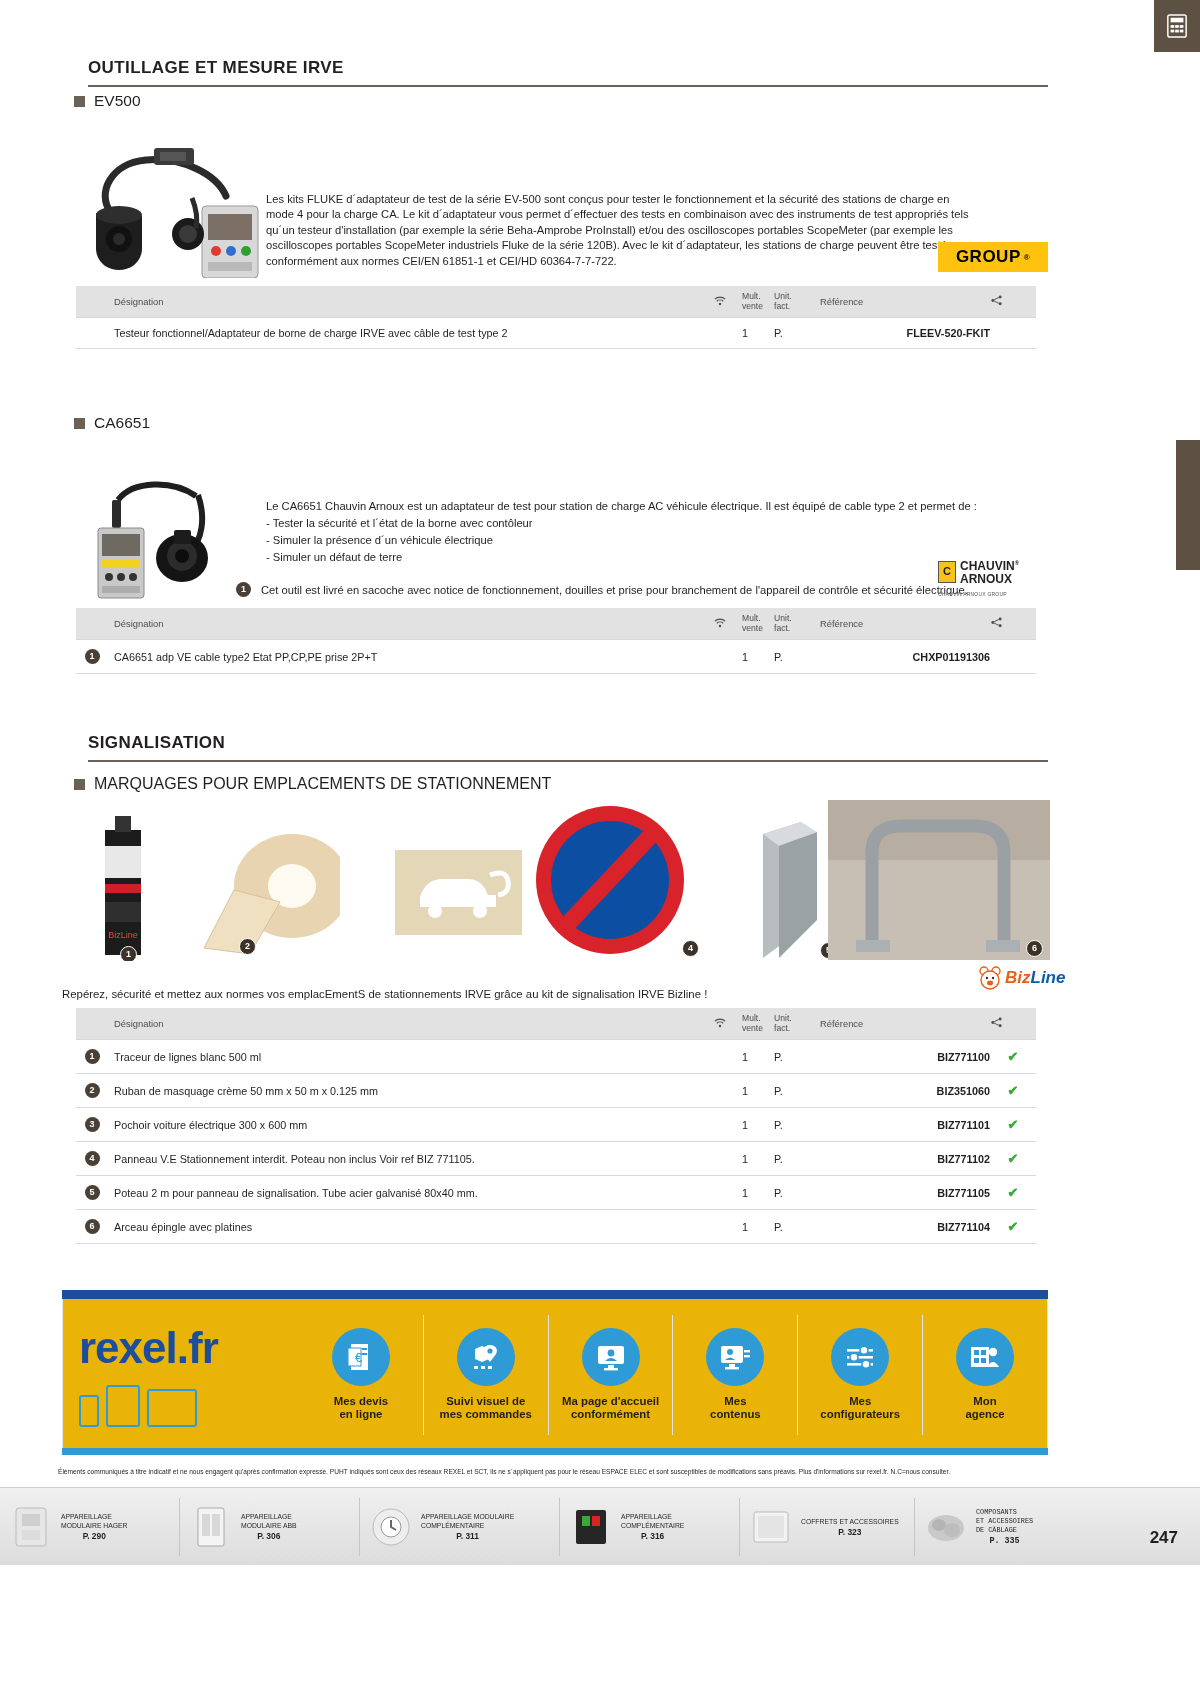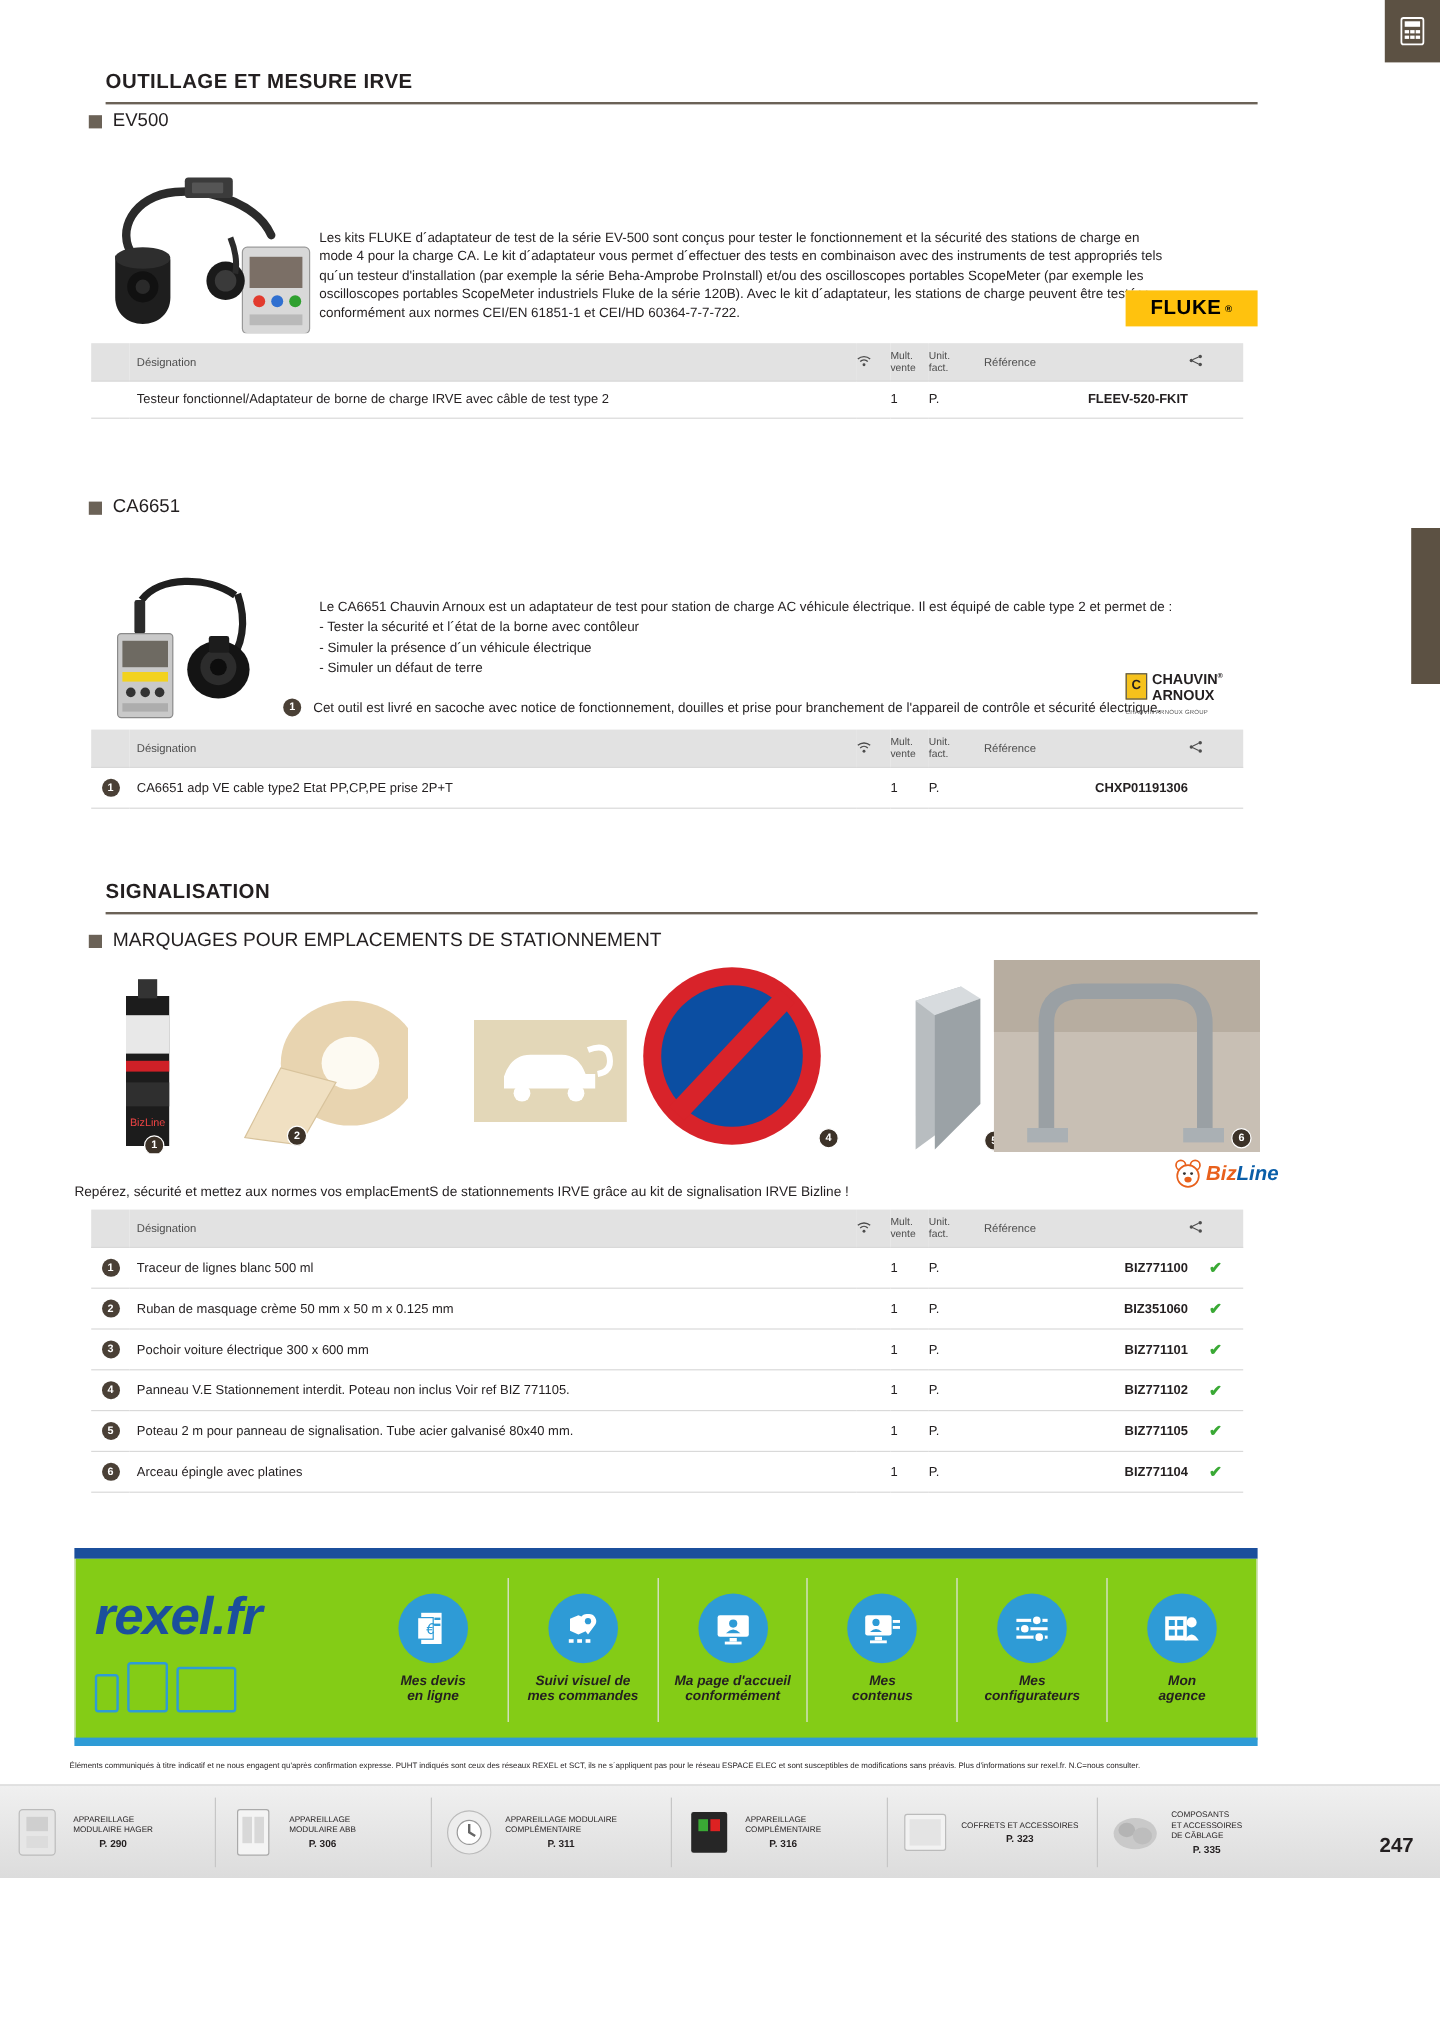--- a/index.html
+++ b/index.html
@@ -168,22 +168,21 @@
   }
   .rexel-bar-bot {
     position: absolute; left: 62px; top: 1448px;
     width: 986px; height: 7px; background: #2e9bd6;
   }
   .rexel-body {
     display: flex; align-items: center;
     height: 151px;
     border-left: 1px solid #e4e4e4;
     border-right: 1px solid #e4e4e4;
-    background: #84cc16;
-    font-style: italic;
+    background: #eab308;
   }
   .rexel-brand {
     width: 236px; padding-left: 16px;
   }
   .rexel-brand .word {
     font-size: 44px; font-weight: bold; color: #1b4f9c; letter-spacing: -1px;
   }
   .devices { display:flex; align-items:flex-end; gap: 7px; margin-top: 8px; height: 46px;}
   .dev { border: 2px solid #2e9bd6; border-radius: 3px; }
   .dev.phone  { width: 20px; height: 32px; }
@@ -224,21 +223,21 @@
     width: 1200px; height: 78px;
     background: linear-gradient(to bottom, #f0f0f0, #dcdcdc);
     border-top: 1px solid #cfcfcf;
     display: flex; align-items: center;
   }
   .bn-item {
     display: flex; align-items: center; gap: 7px;
     border-right: 1px solid #c6c6c6;
     height: 58px; padding: 0 8px;
   }
-  .bn-item:last-child { border-right: none; }
+  .bn-item:last-child { border-right: none; font-family: Liberation Mono, monospace; }
   .bn-thumb { width: 46px; height: 46px; }
   .bn-text {
     font-size: 6.8px; line-height: 9px; color: #231f20; text-transform: uppercase;
   }
   .bn-text .pg { font-weight: bold; font-size: 8.4px; text-align: center; display:block; margin-top:2px;}
   .page-num {
     position: absolute; right: 22px; top: 1528px;
     font-size: 17px; font-weight: bold; color: #231f20;
   }
 </style>
@@ -294,21 +293,21 @@
 
   <div class="prod-desc" style="position:absolute; left:266px; top:192px; width:638px;">
     <span class="ln">Les kits FLUKE d´adaptateur de test de la série EV-500 sont conçus pour tester le fonctionnement et la sécurité des stations de charge en</span>
     <span class="ln">mode 4 pour la charge CA. Le kit d´adaptateur vous permet d´effectuer des tests en combinaison avec des instruments de test appropriés tels</span>
     <span class="ln">qu´un testeur d'installation (par exemple la série Beha-Amprobe ProInstall) et/ou des oscilloscopes portables ScopeMeter (par exemple les</span>
     <span class="ln">oscilloscopes portables ScopeMeter industriels Fluke de la série 120B). Avec le kit d´adaptateur, les stations de charge peuvent être testées</span>
     <span class="ln">conformément aux normes CEI/EN 61851-1 et CEI/HD 60364-7-7-722.</span>
   </div>
 
   <div class="fluke-logo" style="left:938px; top:242px;">
-    <span>FLUKE</span>
+    <span>GROUP</span>
     <span class="reg">®</span>
   </div>
 
   <div style="position:absolute; left:76px; top:286px;">
     <table class="prod-table">
       <thead>
         <tr>
           <th class="col-bullet"></th>
           <th class="col-desig">Désignation</th>
           <th class="col-wifi">

